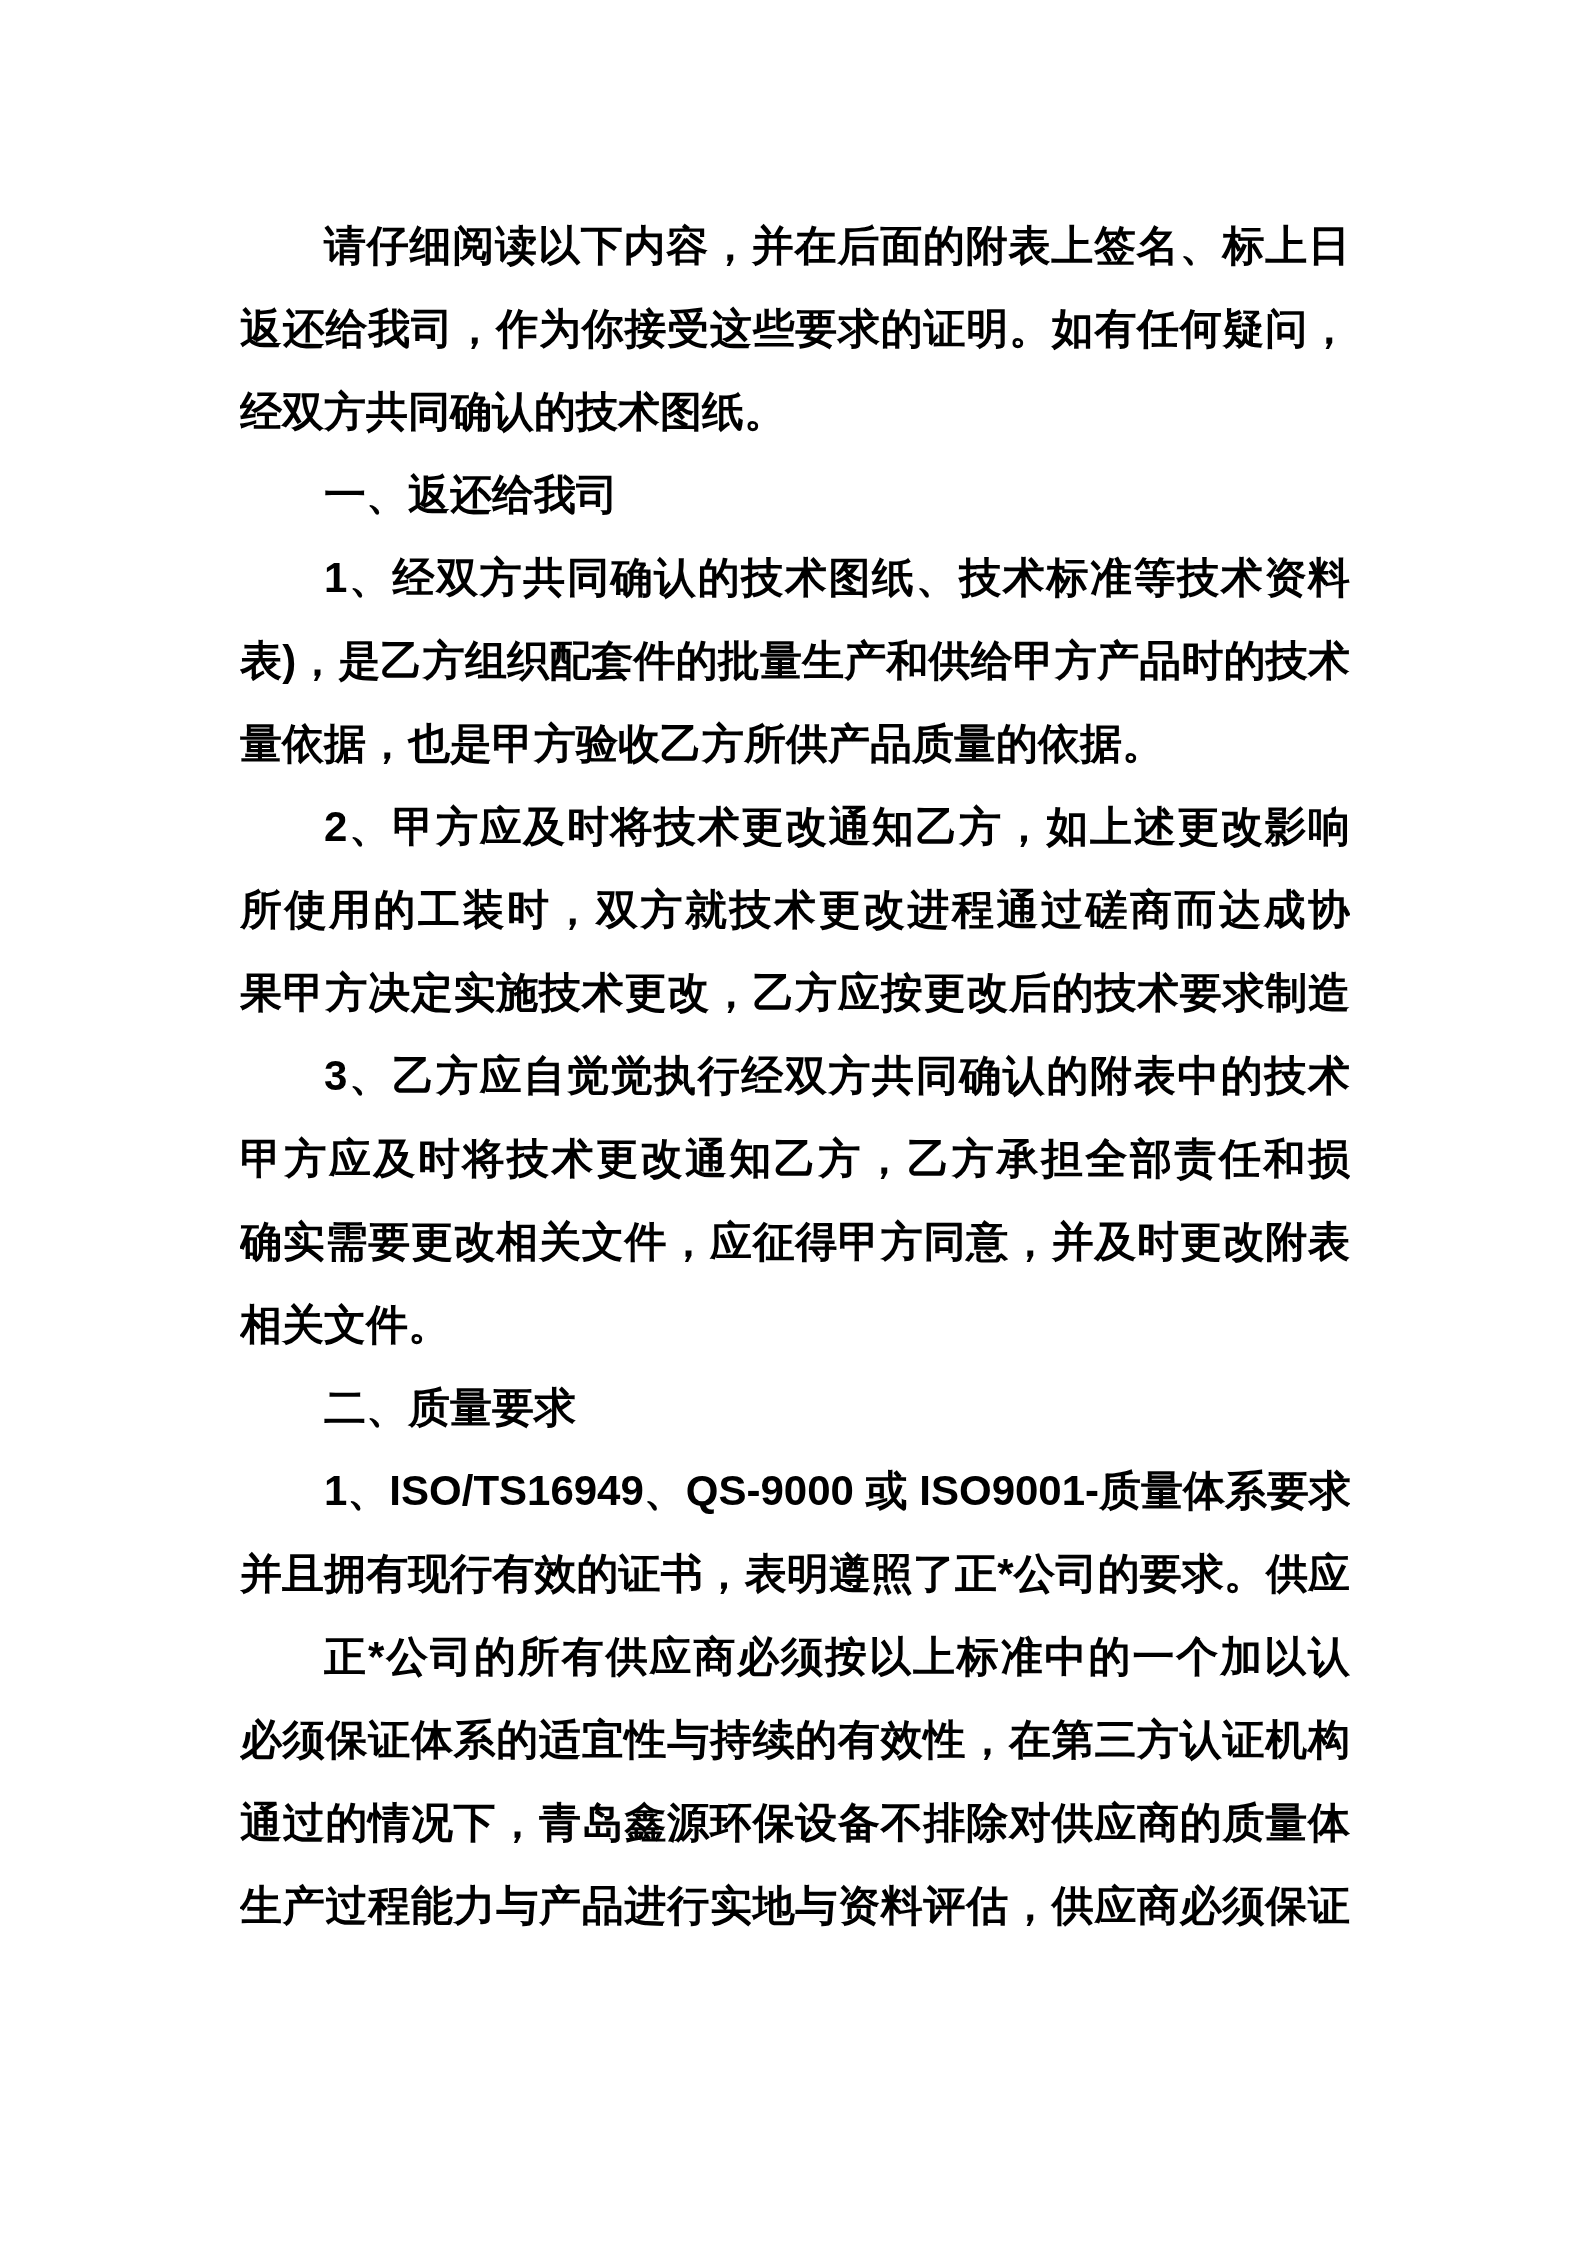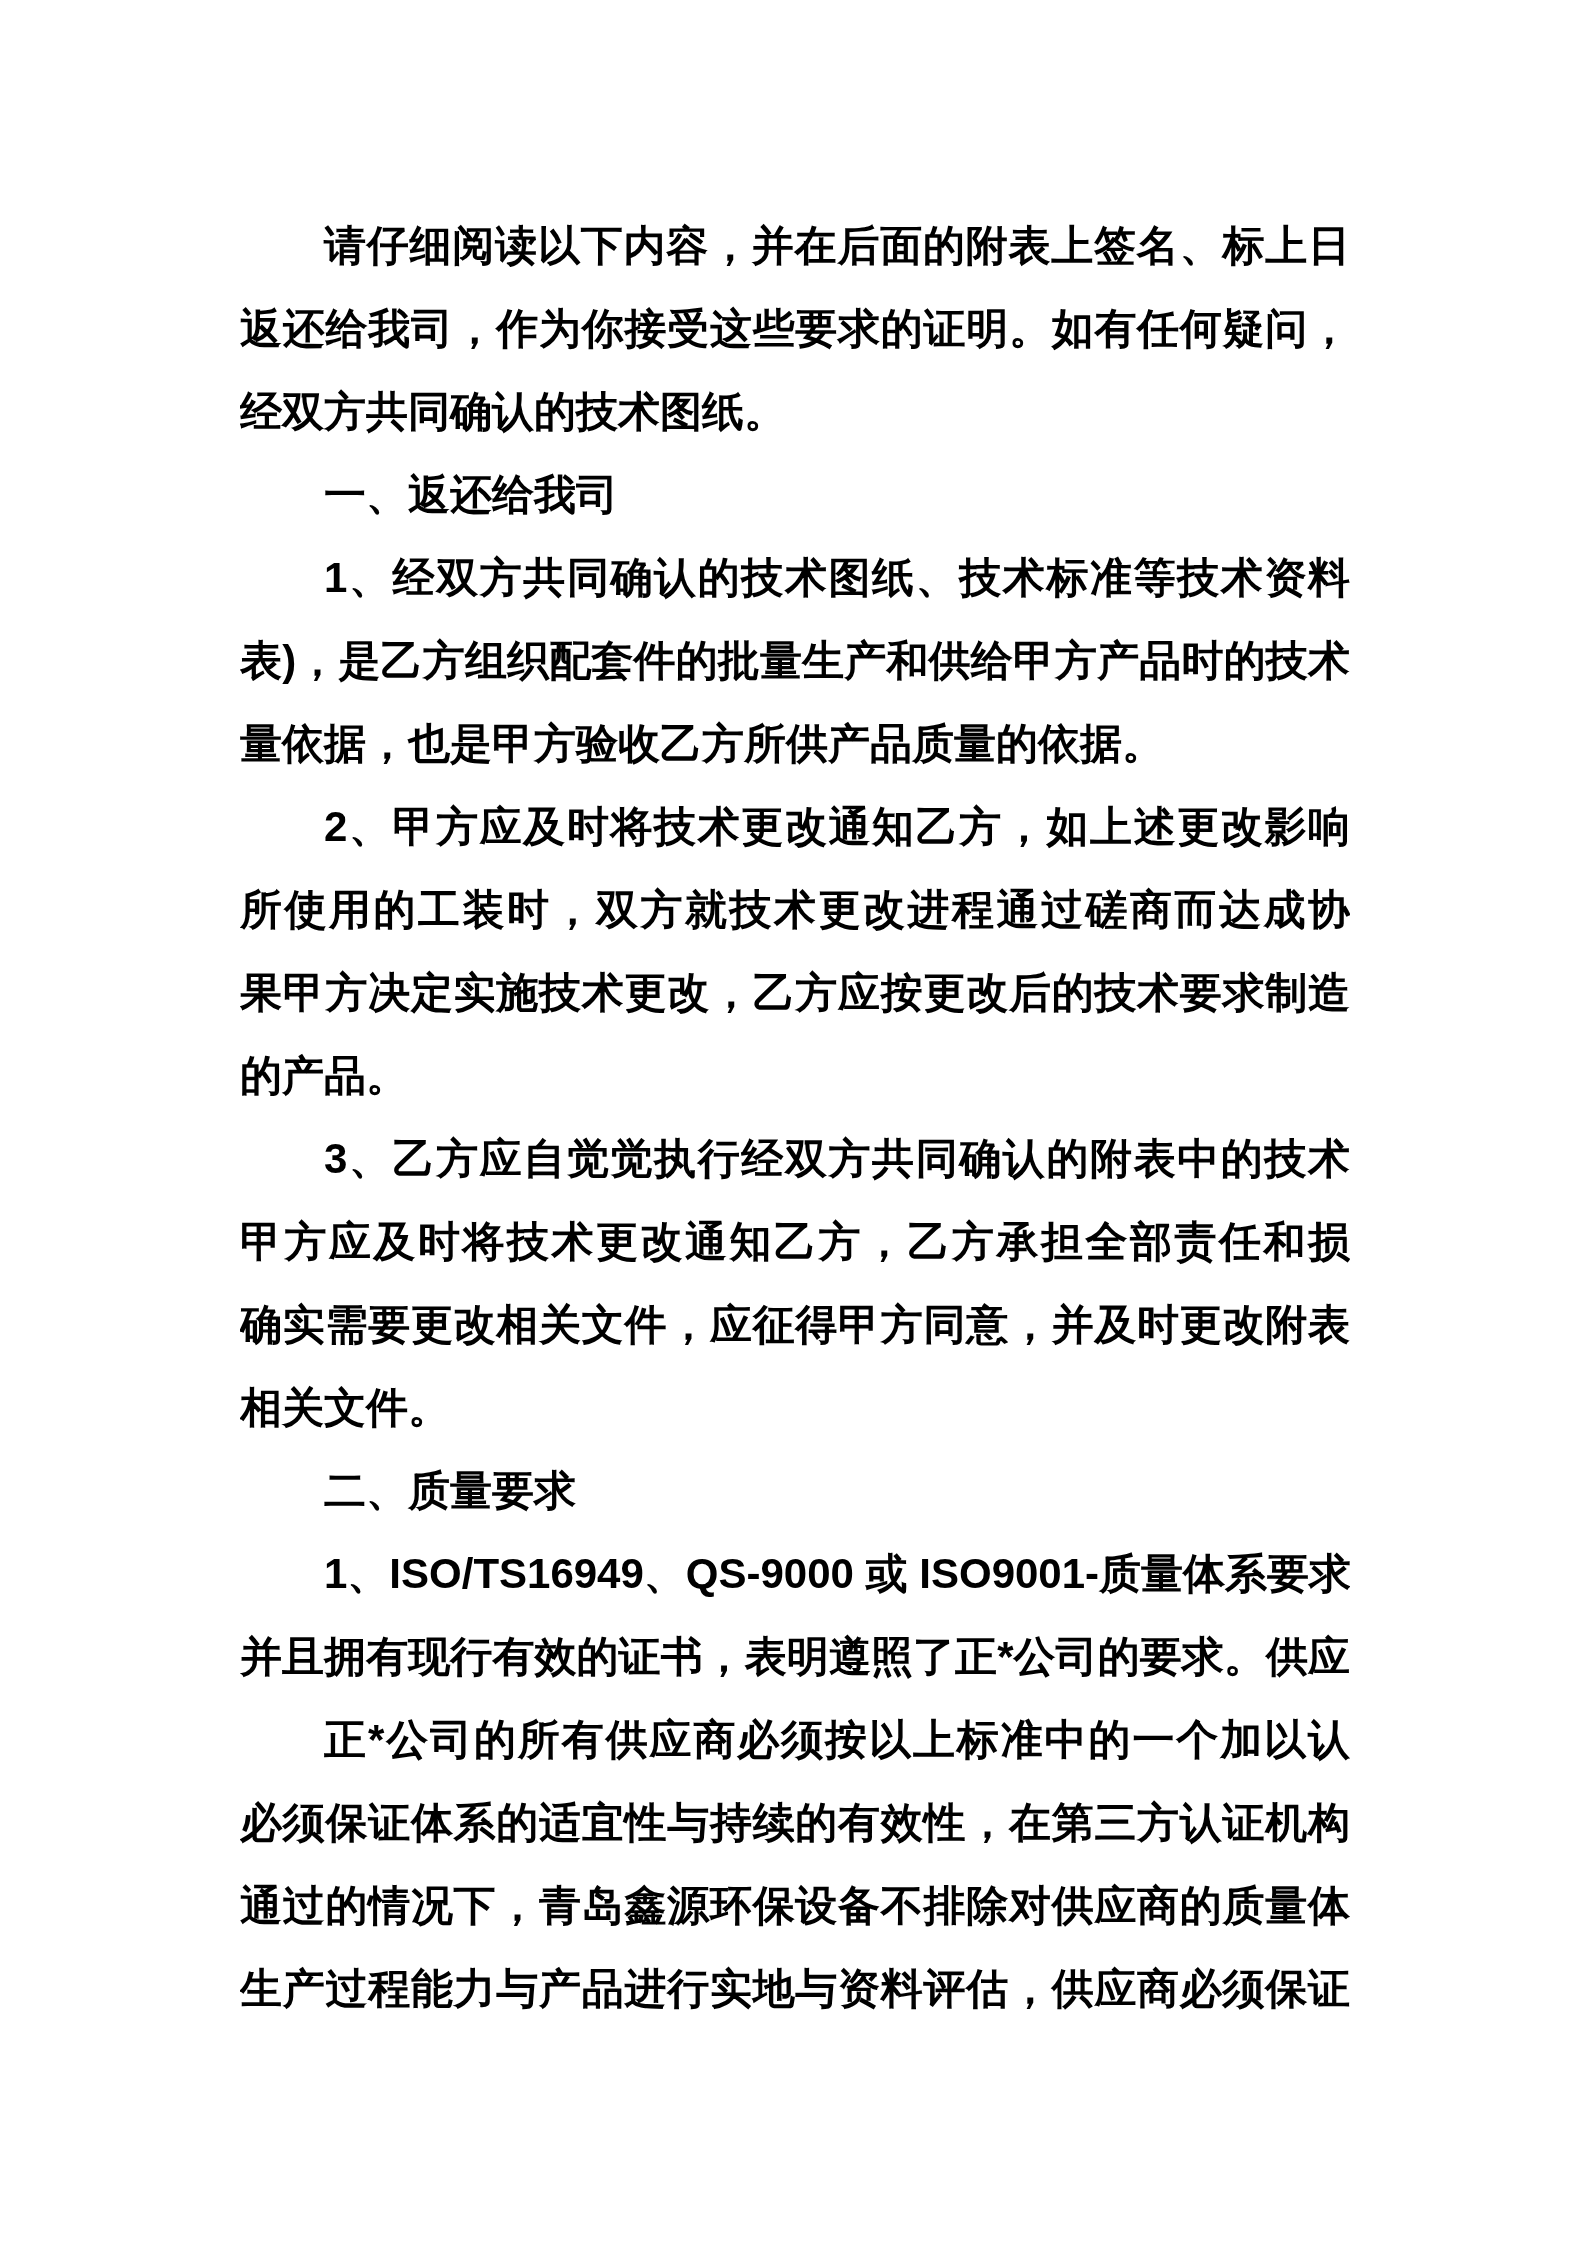--- a/index.html
+++ b/index.html
@@ -50,21 +50,20 @@
       <div class="line indent justify">请仔细阅读以下内容，并在后面的附表上签名、标上日期后</div>
       <div class="line justify">返还给我司，作为你接受这些要求的证明。如有任何疑问，请尽</div>
       <div class="line">经双方共同确认的技术图纸。</div>
       <div class="line indent">一、返还给我司</div>
       <div class="line indent justify">1、经双方共同确认的技术图纸、技术标准等技术资料(见附</div>
       <div class="line justify">表)，是乙方组织配套件的批量生产和供给甲方产品时的技术质</div>
       <div class="line">量依据，也是甲方验收乙方所供产品质量的依据。</div>
       <div class="line indent justify">2、甲方应及时将技术更改通知乙方，如上述更改影响乙方</div>
       <div class="line justify">所使用的工装时，双方就技术更改进程通过磋商而达成协议。如</div>
       <div class="line justify">果甲方决定实施技术更改，乙方应按更改后的技术要求制造订货</div>
-      <div class="line">的产品。</div>
       <div class="line indent justify">3、乙方应自觉觉执行经双方共同确认的附表中的技术资料，</div>
       <div class="line justify">甲方应及时将技术更改通知乙方，乙方承担全部责任和损失，如</div>
       <div class="line justify">确实需要更改相关文件，应征得甲方同意，并及时更改附表中的</div>
       <div class="line">相关文件。</div>
       <div class="line indent">二、质量要求</div>
       <div class="line indent">1、ISO/TS16949、QS-9000 或 ISO9001-质量体系要求</div>
       <div class="line justify">并且拥有现行有效的证书，表明遵照了正*公司的要求。供应商</div>
       <div class="line indent justify">正*公司的所有供应商必须按以上标准中的一个加以认证，</div>
       <div class="line justify">必须保证体系的适宜性与持续的有效性，在第三方认证机构评估</div>
       <div class="line justify">通过的情况下，青岛鑫源环保设备不排除对供应商的质量体系和</div>

